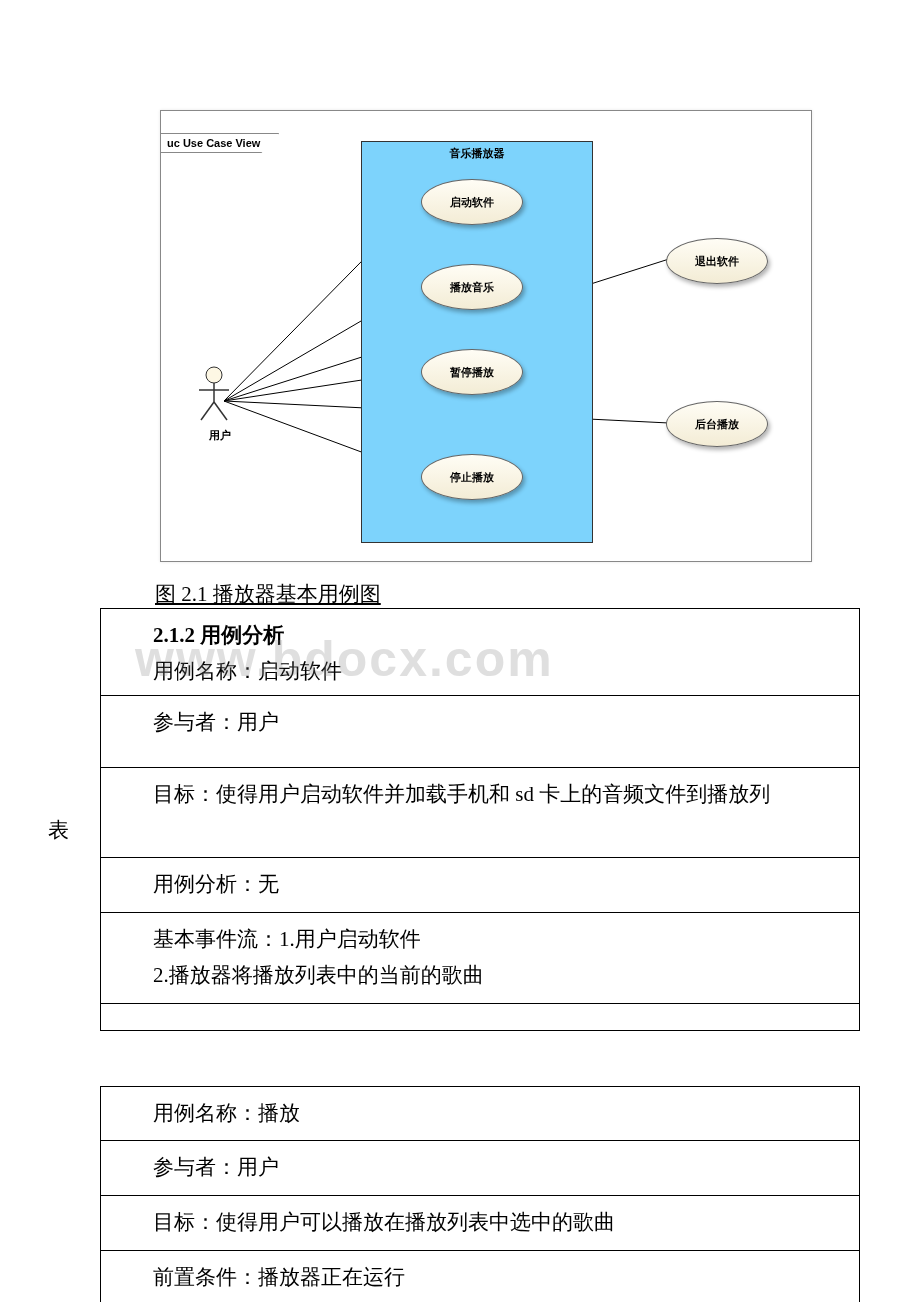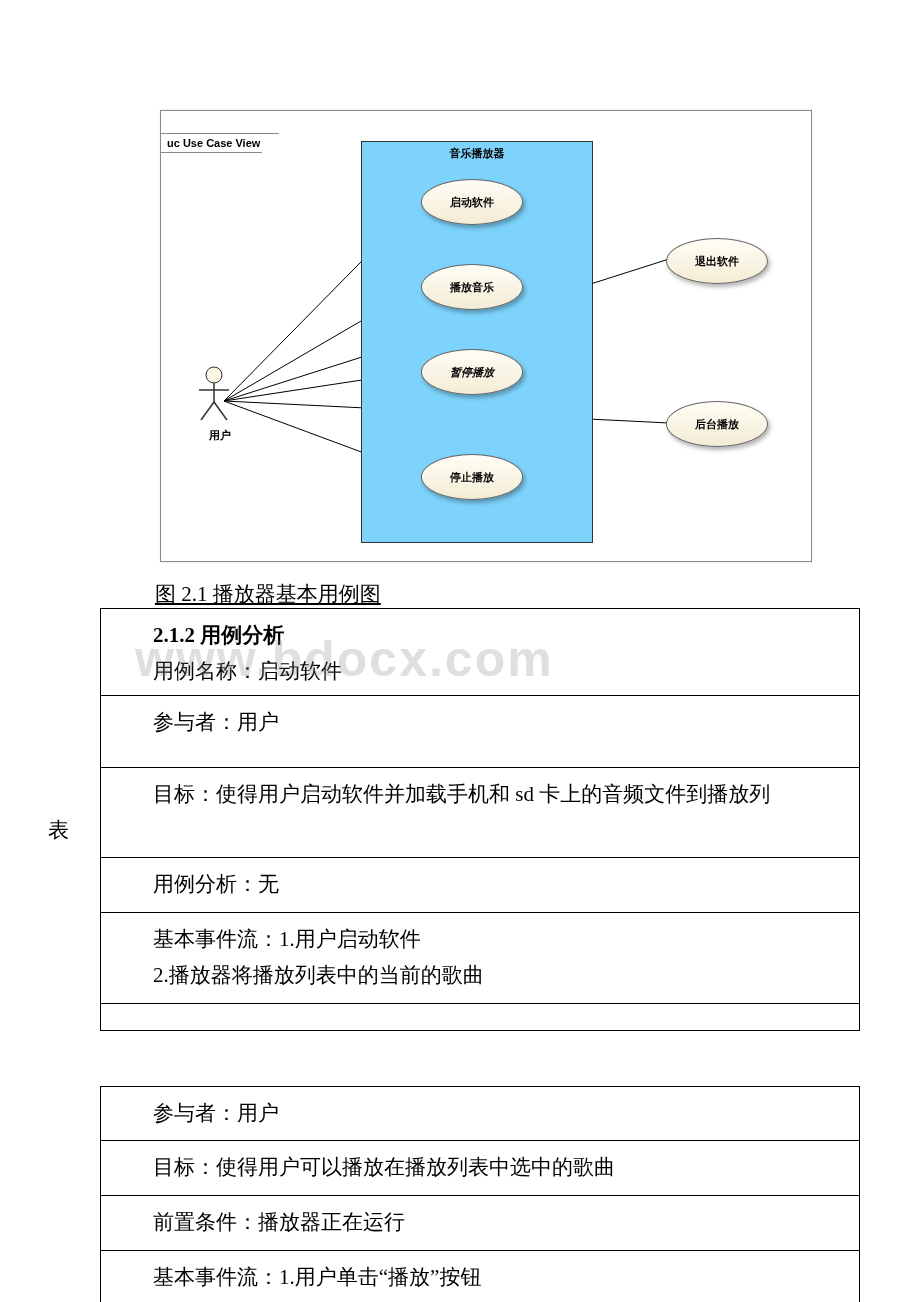--- a/index.html
+++ b/index.html
@@ -151,21 +151,21 @@
         </svg>
         <div class="actor-label">用户</div>
       </div>
 
       <div class="system-box">
         <div class="system-title">音乐播放器</div>
       </div>
 
       <div class="usecase" style="left:260px; top:68px;">启动软件</div>
       <div class="usecase" style="left:260px; top:153px;">播放音乐</div>
-      <div class="usecase" style="left:260px; top:238px;font-style:italic;">暂停播放</div>
+      <div class="usecase" style="left:260px; top:238px;">暂停播放</div>
       <div class="usecase" style="left:260px; top:343px;">停止播放</div>
       <div class="usecase" style="left:505px; top:127px;">退出软件</div>
       <div class="usecase" style="left:505px; top:290px;">后台播放</div>
     </div>
 
     <div class="caption">图 2.1 播放器基本用例图</div>
 
     <div class="uc-table">
       <div class="row uc-first-row" style="padding-bottom:6px;">
         <div style="font-weight:bold;">2.1.2 用例分析</div>
@@ -178,20 +178,21 @@
       </div>
       <div class="row">用例分析：无</div>
       <div class="row">
         <span>基本事件流：1.用户启动软件</span><br>
         <span>2.播放器将播放列表中的当前的歌曲</span>
       </div>
       <div class="row blank"></div>
     </div>
 
     <div class="uc-table second">
+      <div class="row uc-first-row">用例名称：播放</div>
       <div class="row">参与者：用户</div>
       <div class="row">目标：使得用户可以播放在播放列表中选中的歌曲</div>
       <div class="row">前置条件：播放器正在运行</div>
       <div class="row">基本事件流：1.用户单击“播放”按钮</div>
     </div>
 
   </div>
 
   <div class="watermark">www.bdocx.com</div>
 </div>

